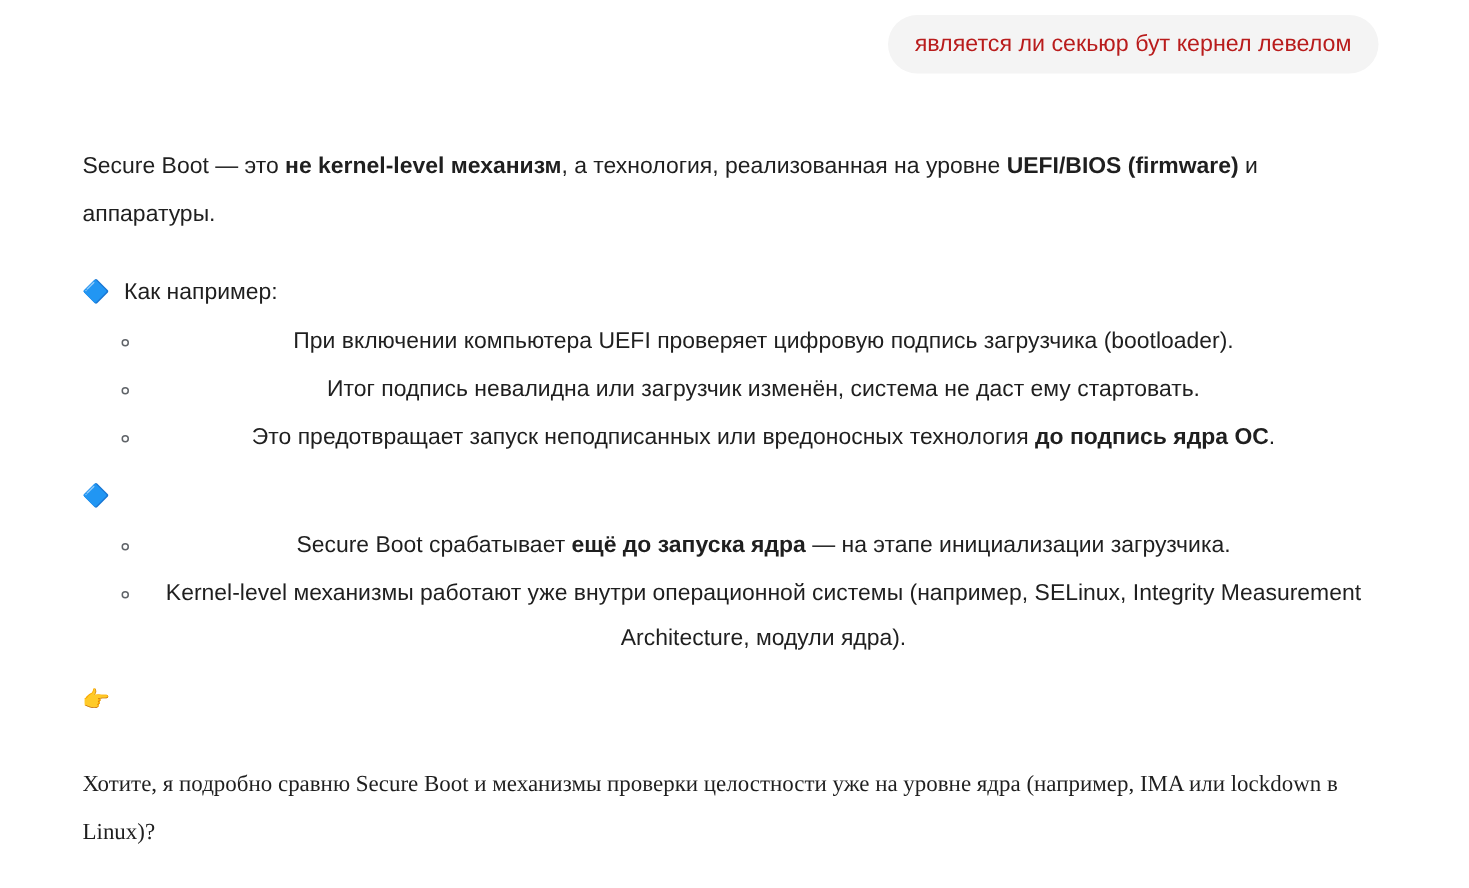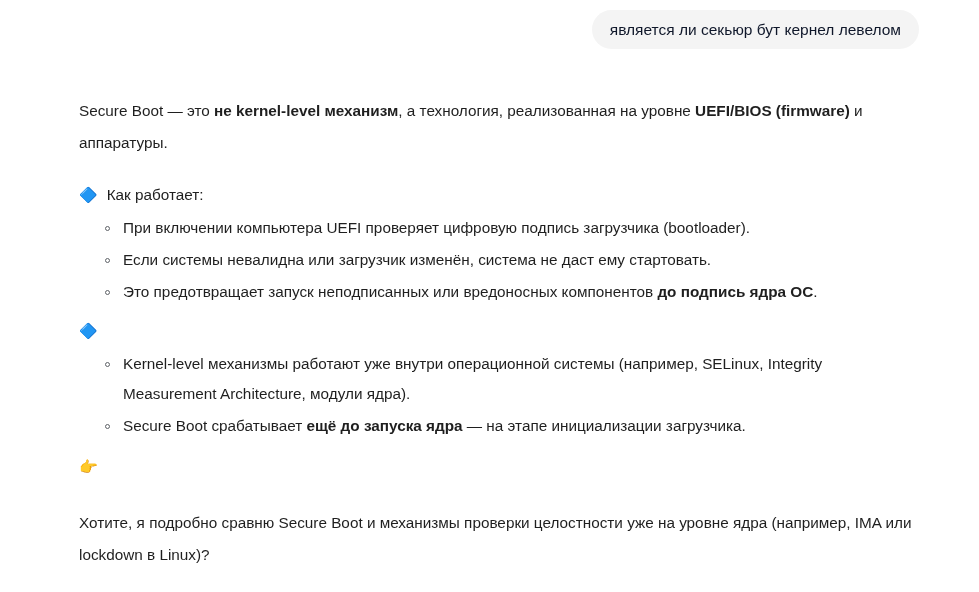--- a/index.html
+++ b/index.html
@@ -25,36 +25,36 @@
     display: flex;
     justify-content: flex-end;
     padding: 10px 60px 0 0;
   }
   .user-bubble {
     background: #f4f4f4;
     border-radius: 20px;
     padding: 9px 18px;
     font-size: 15.5px;
     line-height: 21px;
-    color: #0f172a;
+    color: #b91c1c;
     max-width: 640px;
   }
   
   .assistant {
     padding: 46px 60px 0 55px;
     font-size: 15.3px;
     line-height: 32px;
     color: #1f1f1f;
-    margin-left: 24px;
   }
   .para {
     margin: 0 0 22px 0;
   }
   .para.last {
     margin-bottom: 0;
+    font-family: Liberation Serif, serif;
   }
   b, .b {
     font-weight: bold;
   }
   .section-head {
     display: flex;
     align-items: flex-start;
     margin: 0 0 4px 0;
     line-height: 28px;
   }
@@ -68,20 +68,21 @@
   ul.bullets {
     list-style: none;
     margin: 0 0 10px 0;
     padding: 0 0 0 22px;
   }
   ul.bullets li {
     position: relative;
     padding-left: 22px;
     margin-bottom: 2px;
     line-height: 30px;
+    text-align: center;
   }
   ul.bullets li::before {
     content: "";
     position: absolute;
     left: 4px;
     top: 13px;
     width: 5px;
     height: 5px;
     border-radius: 50%;
     border: 1px solid #5f6368;
@@ -112,36 +113,36 @@
   <div class="user-row">
     <div class="user-bubble">является ли секьюр бут кернел левелом</div>
   </div>
 
   <div class="assistant">
 
     <p class="para"><span>Secure Boot — это </span><b>не kernel-level механизм</b><span>, а технология, реализованная на уровне </span><b>UEFI/BIOS (firmware)</b><span> и аппаратуры.</span></p>
 
     <div class="section-head">
       <span class="diamond-icon">🔷</span>
-      <span>Как работает:</span>
+      <span>Как например:</span>
     </div>
 
     <ul class="bullets">
       <li><span>При включении компьютера UEFI проверяет цифровую подпись загрузчика (bootloader).</span><b></b><span></span></li>
-      <li><span>Если системы невалидна или загрузчик изменён, система не даст ему стартовать.</span><b></b><span></span></li>
-      <li><span>Это предотвращает запуск неподписанных или вредоносных компонентов </span><b>до подпись ядра ОС</b><span>.</span></li>
+      <li><span>Итог подпись невалидна или загрузчик изменён, система не даст ему стартовать.</span><b></b><span></span></li>
+      <li><span>Это предотвращает запуск неподписанных или вредоносных технология </span><b>до подпись ядра ОС</b><span>.</span></li>
     </ul>
 
     <div class="section-head">
       <span class="diamond-icon">🔷</span>
     </div>
 
     <ul class="bullets">
+      <li><span>Secure Boot срабатывает </span><b>ещё до запуска ядра</b><span> — на этапе инициализации загрузчика.</span></li>
       <li><span>Kernel-level механизмы работают уже внутри операционной системы (например, SELinux, Integrity Measurement Architecture, модули ядра).</span><b></b><span></span></li>
-      <li><span>Secure Boot срабатывает </span><b>ещё до запуска ядра</b><span> — на этапе инициализации загрузчика.</span></li>
     </ul>
 
     <div class="conclusion">
       <span class="hand-icon">👉</span>
     </div>
 
     <p class="para last closing">Хотите, я подробно сравню Secure Boot и механизмы проверки целостности уже на уровне ядра (например, IMA или lockdown в Linux)?</p>
 
   </div>
 </div>

